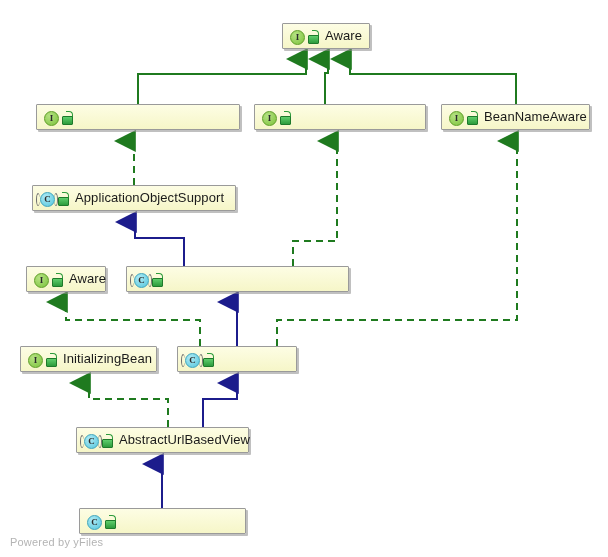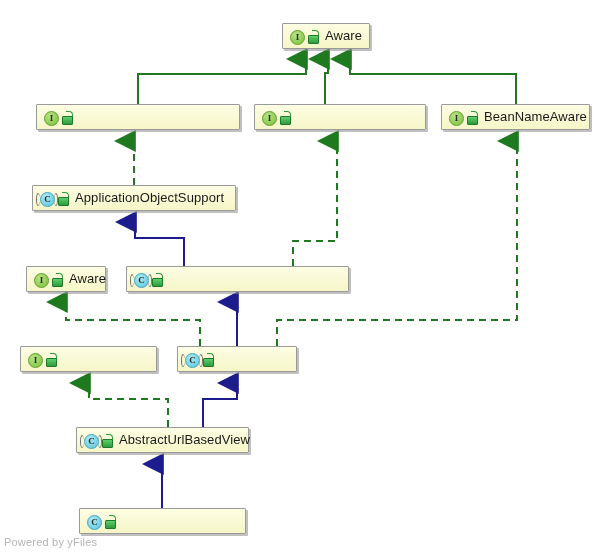--- a/index.html
+++ b/index.html
@@ -108,21 +108,21 @@
     top: 0px;
     width: 6px;
     height: 6px;
     border: 1.5px solid #2d9b3c;
     border-bottom: none;
     border-left: none;
     border-radius: 0 4px 0 0;
   }
   #watermark {
     position: absolute;
-    left: 4px;
+    left: 10px;
     top: 536px;
     font-size: 11px;
     color: #b4b4b4;
     font-family: "Liberation Sans", sans-serif;
     letter-spacing: 0.2px;
   }
 </style>
 </head>
 <body>
 
@@ -238,20 +238,21 @@
   </div>
 
   <div class="node" style="left:20px;top:346px;width:137px;">
     <span class="type-icon iface">
         <span class="disc">I</span>
       </span>
     <span class="vis-icon">
         <span class="shackle"></span>
         <span class="body"></span>
       </span>
+    <span class="node-label">InitializingBean</span>
   </div>
 
   <div class="node" style="left:177px;top:346px;width:120px;">
     <span class="type-icon klass abstract">
         <span class="disc">C</span>
       </span>
     <span class="vis-icon">
         <span class="shackle"></span>
         <span class="body"></span>
       </span>

